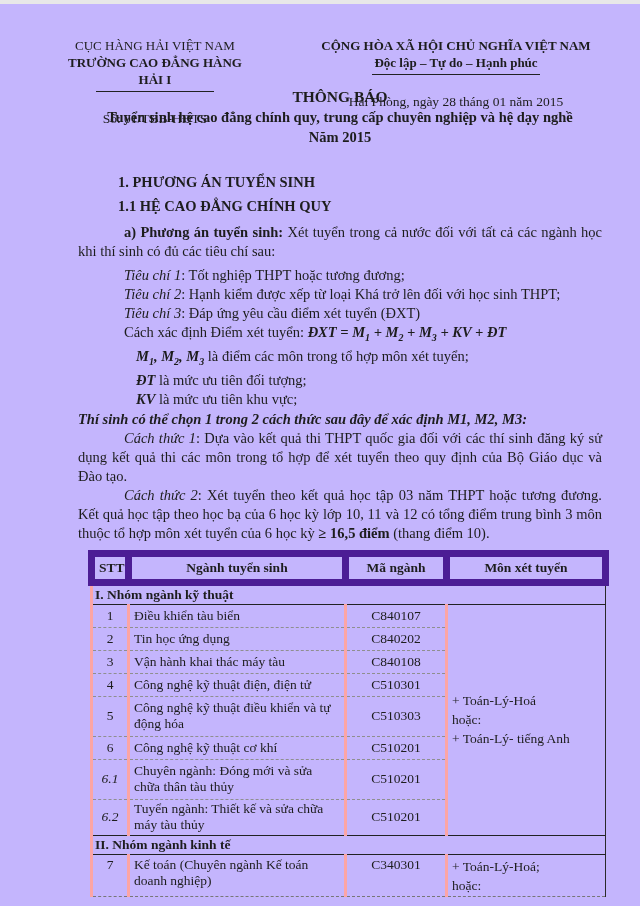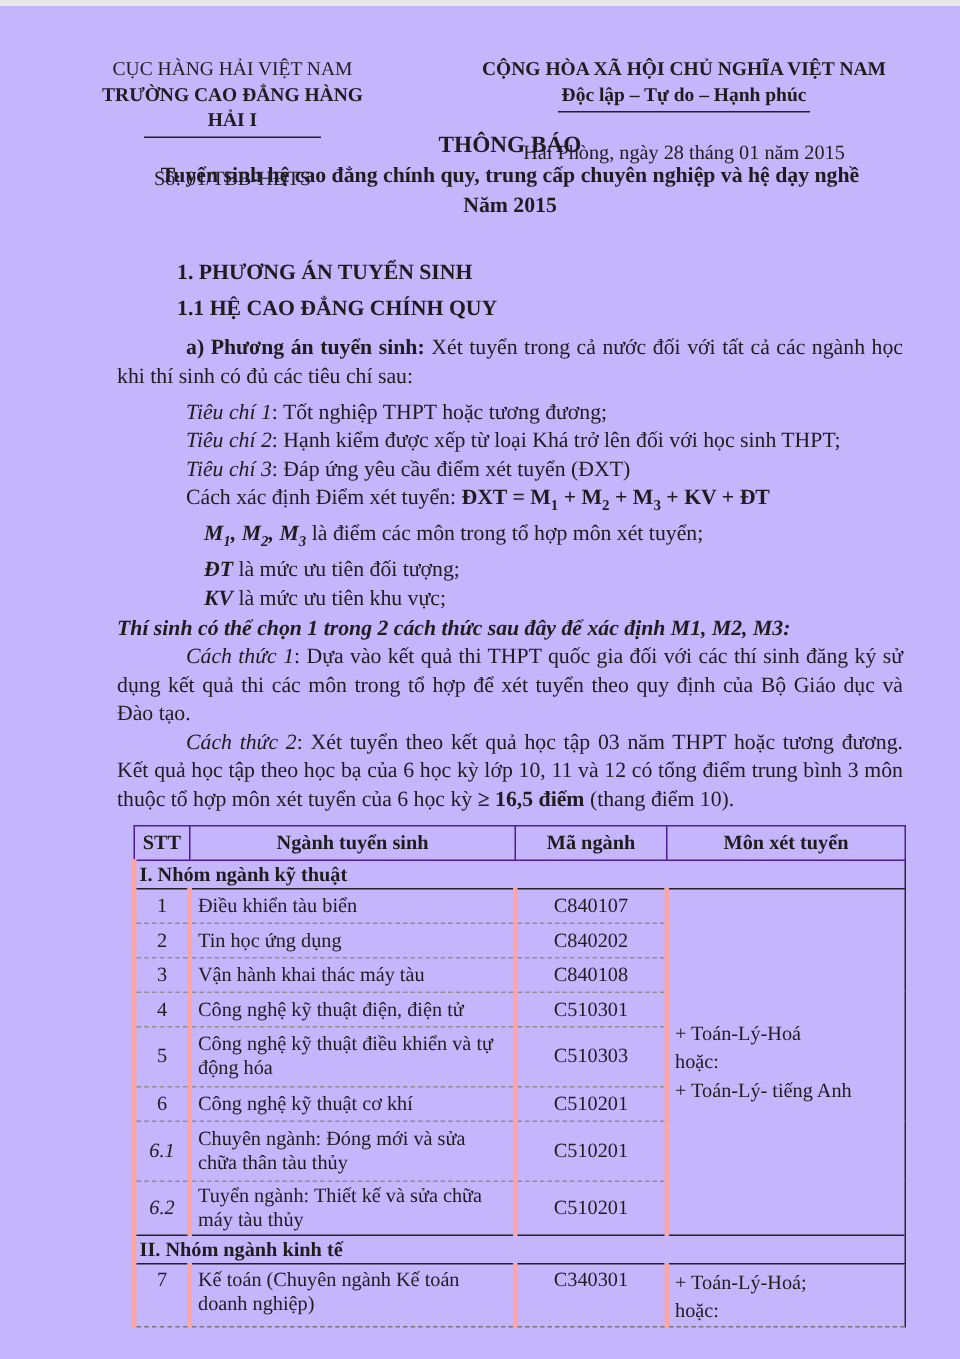--- a/index.html
+++ b/index.html
@@ -29,36 +29,36 @@
   
   .sec1{font-weight:bold;margin:26px 0 0 40px;}
   .sec11{font-weight:bold;margin:5px 0 0 40px;}
   
   .para{text-align:justify;text-indent:46px;margin-top:7px;}
   .crit{margin-left:46px;margin-top:0;}
   .crit-first{margin-top:5px;}
   .lbl-i{font-style:italic;}
   .lbl-bi{font-weight:bold;}
   .formula-line{margin-left:46px;}
-  .formula{font-weight:bold;}
+  .formula{font-weight:bold;font-style:italic;}
   .formula sub{font-size:10px;}
   .where{font-style:italic;margin-top:1px;}
   .def{margin-left:58px;}
   .def .sym{font-weight:bold;font-style:italic;}
   .def sub{font-size:10px;font-weight:bold;font-style:italic;}
   .choose{font-weight:bold;font-style:italic;margin-top:1px;}
   .method{text-align:justify;text-indent:46px;margin-top:0;}
   .b{font-weight:bold;}
   
   table.adm{border-collapse:collapse;width:514px;margin:7px 0 0 10px;
     font-size:13.5px;line-height:16px;table-layout:fixed;
     border-top:1.6px solid #222;border-left:1.6px solid #222;border-right:1.6px solid #222;}
   table.adm td{border-left:3px solid #fca5a5;border-right:1px solid #2a2a2a;
     padding:1px 4px;vertical-align:middle;overflow:hidden;}
-  tr.thead td{border:1px solid #4c1d95;font-weight:bold;text-align:center;height:20px;}
+  tr.thead td{border:7px solid #4c1d95;font-weight:bold;text-align:center;height:20px;}
   tr.grp td{border-top:1px solid #222;border-bottom:1px solid #222;
     font-weight:bold;height:15px;padding-left:2px;}
   tr.r td{border-top:none;border-bottom:1px dashed #8f8f8f;}
   tr.rs td{height:20px;}
   tr.rd td{height:37px;}
   tr.r62 td{border-bottom:1px solid #222;height:33px;}
   tr.rlast td{border-bottom:1.6px dashed #777;height:37px;vertical-align:top;padding-top:2px;}
   td.ct{text-align:center;}
   td.it{font-style:italic;}
   td.mon{vertical-align:middle;padding-left:8px;border-bottom:1px solid #222;}

